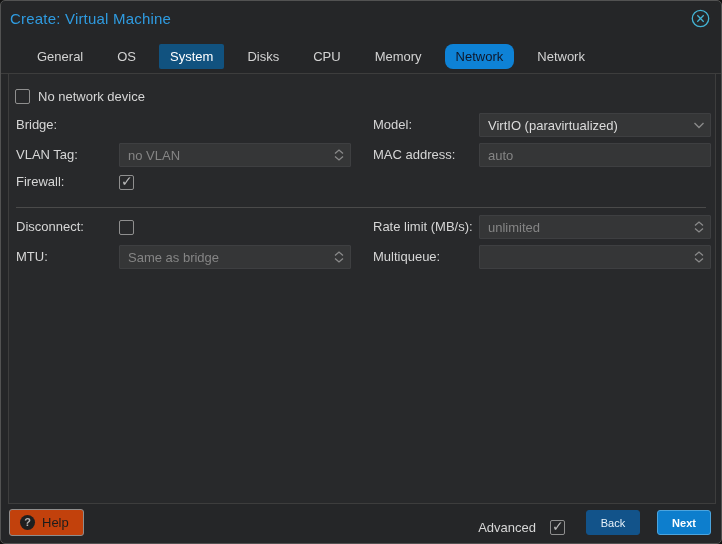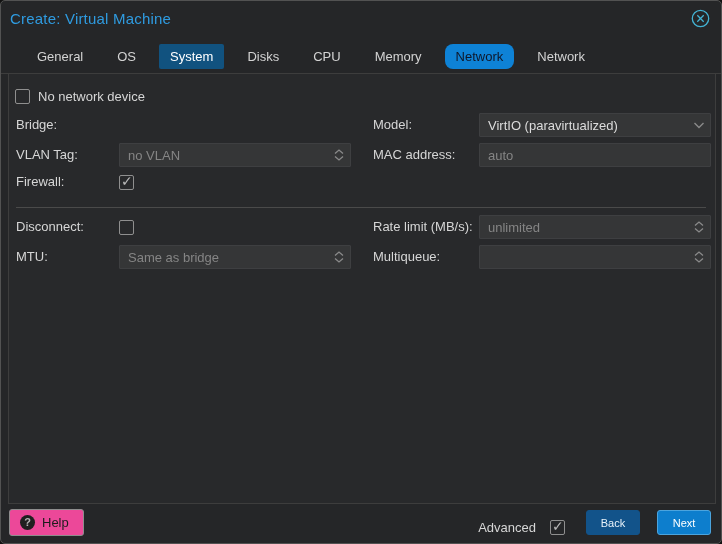--- a/index.html
+++ b/index.html
@@ -73,37 +73,37 @@
 
   .sep { position:absolute; height:1px; background:#4a4a4a; }
 
   
   .footer {
     position:absolute; left:0; right:0; bottom:0; height:41px;
     display:flex; align-items:center; padding:0 10px 0 8px;
   }
   .help-btn {
     display:flex; align-items:center; gap:7px; height:27px; padding:0 14px 0 10px;
-    background:#ec4899; border:1px solid #8d8d8d; border-radius:3px;
+    background:#c2410c; border:1px solid #8d8d8d; border-radius:3px;
     color:#1c1c1c; font-size:13px; cursor:pointer;
   }
   .help-icon {
     width:15px; height:15px; border-radius:50%; background:#1f1f1f;
     color:#b4b4b4; font-size:11px; font-weight:bold; line-height:15px;
     text-align:center; display:inline-block;
   }
   .help-icon::after { content:"?"; }
   .footer-right { margin-left:auto; display:flex; align-items:flex-end; gap:17px; }
   .adv-label { font-size:13px; color:#d6d6d6; margin-right:-3px; }
   .btn {
     height:25px; min-width:54px; padding:0 13px; font-size:11px; border-radius:3px;
     cursor:pointer; color:#fff; display:inline-flex; align-items:center; justify-content:center;
   }
   .back-btn { background:var(--back-button-blue,#12538a); border:1px solid #12538a; color:#e8f2fa; margin-left:4px; }
-  .next-btn { background:var(--next-button-blue,#0d7ecd); border:1px solid var(--next-border,#4ba4de); }
+  .next-btn { background:var(--next-button-blue,#0d7ecd); border:1px solid var(--next-border,#4ba4de);font-weight:bold; }
 </style>
 </head>
 <body>
 
 <div class="window">
 
   <div class="titlebar">
     <span class="title">Create: Virtual Machine</span>
     <span class="close">
       <svg width="19" height="19" viewBox="0 0 19 19" fill="none" stroke="currentColor" stroke-width="1.3">

